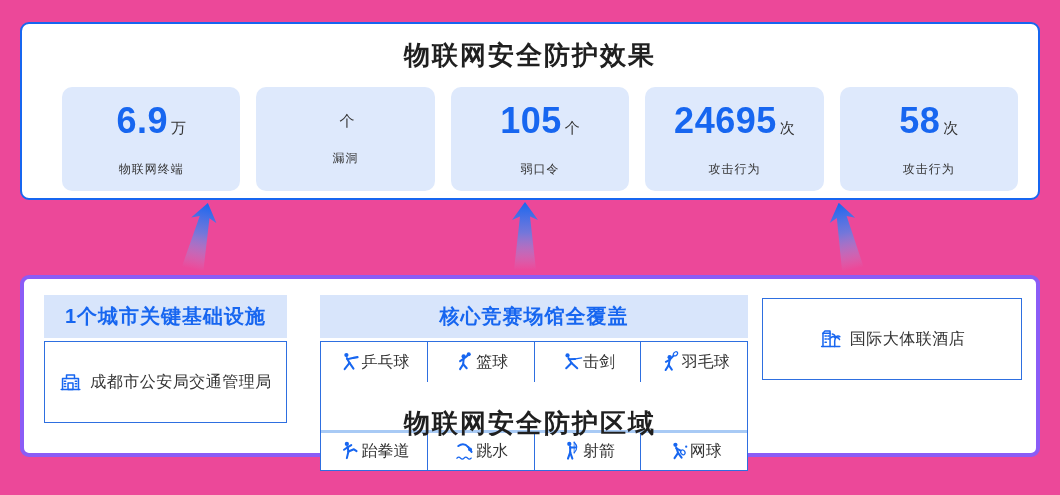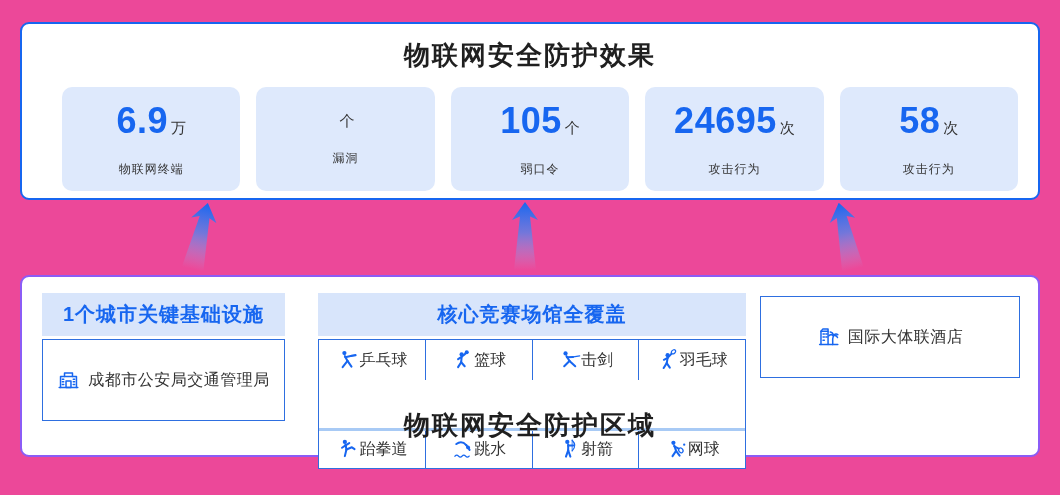--- a/index.html
+++ b/index.html
@@ -22,21 +22,21 @@
   .stat-label { margin-top:22px; font-size:12px; color:#333; letter-spacing:1px; }
 
   
   .arrow { position:absolute; width:56px; height:70px; top:202px; }
   .arrow.a-left  { left:172px; transform:rotate(13deg); }
   .arrow.a-mid   { left:497px; }
   .arrow.a-right { left:818px; transform:rotate(-12deg); }
 
   
   .bottom-box { position:absolute; left:20px; top:275px; width:1020px; height:182px;
-    border:2px solid #8b5cf6; border-radius:9px; background:#fff; }
+    border:4px solid #8b5cf6; border-radius:9px; background:#fff; }
   .zone { position:absolute; top:16px; }
   .zone-left  { left:20px;  width:243px; }
   .zone-mid   { left:296px; width:428px; }
   .zone-right { left:738px; width:260px; }
   .band { height:43px; background:#D8E5FB; display:flex; align-items:center;
     justify-content:center; font-size:20px; font-weight:700; color:#1766F0;
     letter-spacing:1px; }
   .white-box { margin-top:3px; height:82px; border:1px solid #2E6FE0; background:#fff;
     display:flex; align-items:center; justify-content:center; gap:8px; }
   .site-label { font-size:16px; color:#333; letter-spacing:0.5px; }

